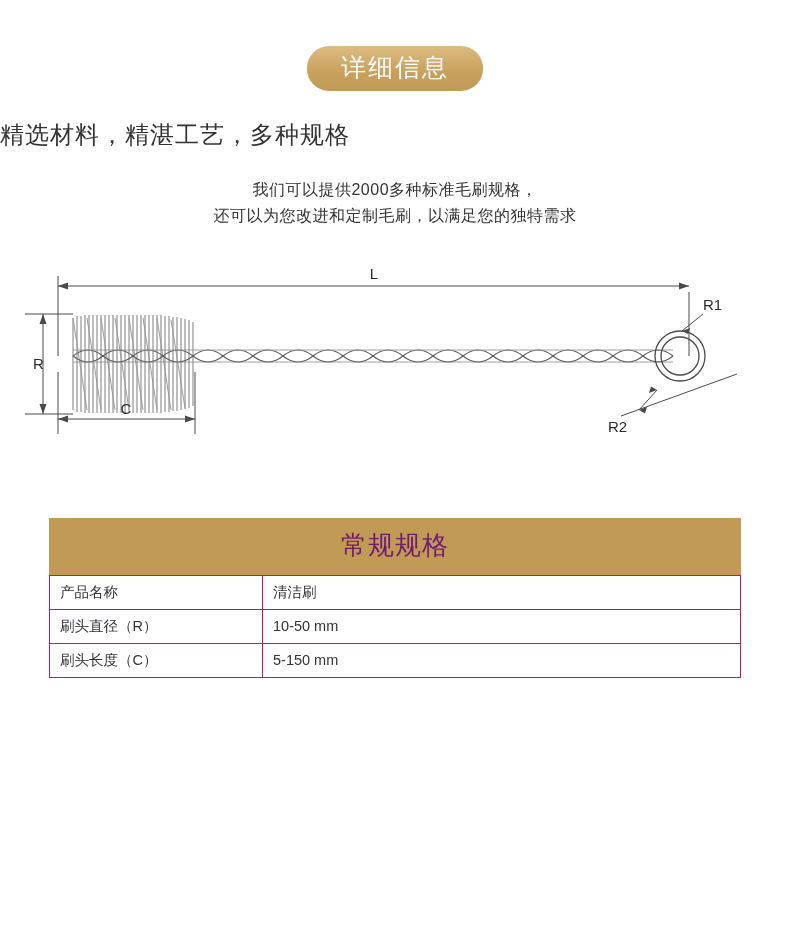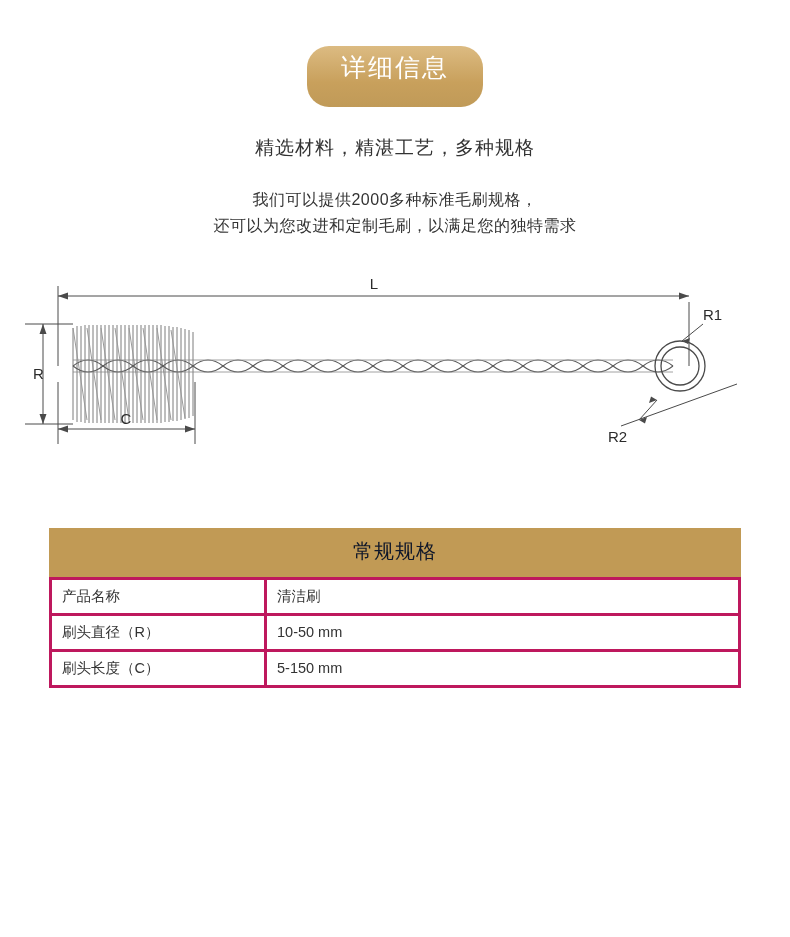--- a/index.html
+++ b/index.html
@@ -16,33 +16,33 @@
     position: relative;
   }
 
   
   .header-wrap {
     text-align: center;
     padding-top: 46px;
   }
   .badge {
     display: inline-block;
-    padding: 9px 34px 27px 34px;
+    padding: 9px 34px 11px 34px;
     border-radius: 22px;
     background: linear-gradient(180deg, #d9b679 0%, #c9a25d 55%, #bd9games 100%);
     background: linear-gradient(180deg, #dcbb82 0%, #c8a05c 60%, #c09a58 100%);
     color: #ffffff;
     font-size: 25px;
     letter-spacing: 2px;
     line-height: 1;
   }
 
   .sub-1 {
-    text-align: center;
-    font-size: 19px;
+    text-align: left;
+    font-size: 24px;
     color: #333;
     margin-top: 28px;
     letter-spacing: 1px;
   }
   .sub-2 {
     text-align: center;
     font-size: 16px;
     color: #333;
     margin-top: 26px;
     line-height: 1.65;
@@ -60,33 +60,33 @@
     display: block;
   }
 
   
   .table-wrap {
     width: 692px;
     margin: 44px auto 0 auto;
   }
   .table-title {
     background: #c19a55;
-    color: #0f172a;
-    font-size: 20px;
+    color: #701a75;
+    font-size: 26px;
     text-align: center;
     padding: 10px 0 12px 0;
     letter-spacing: 1px;
   }
   table.spec {
     width: 100%;
     border-collapse: collapse;
     table-layout: fixed;
   }
   table.spec td {
-    border: 3px solid #be185d;
+    border: 1px solid #be185d;
     height: 33px;
     font-size: 14.5px;
     color: #333;
     padding: 0 0 0 10px;
     vertical-align: middle;
     white-space: nowrap;
     overflow: hidden;
   }
   table.spec td.k {
     width: 202px;

